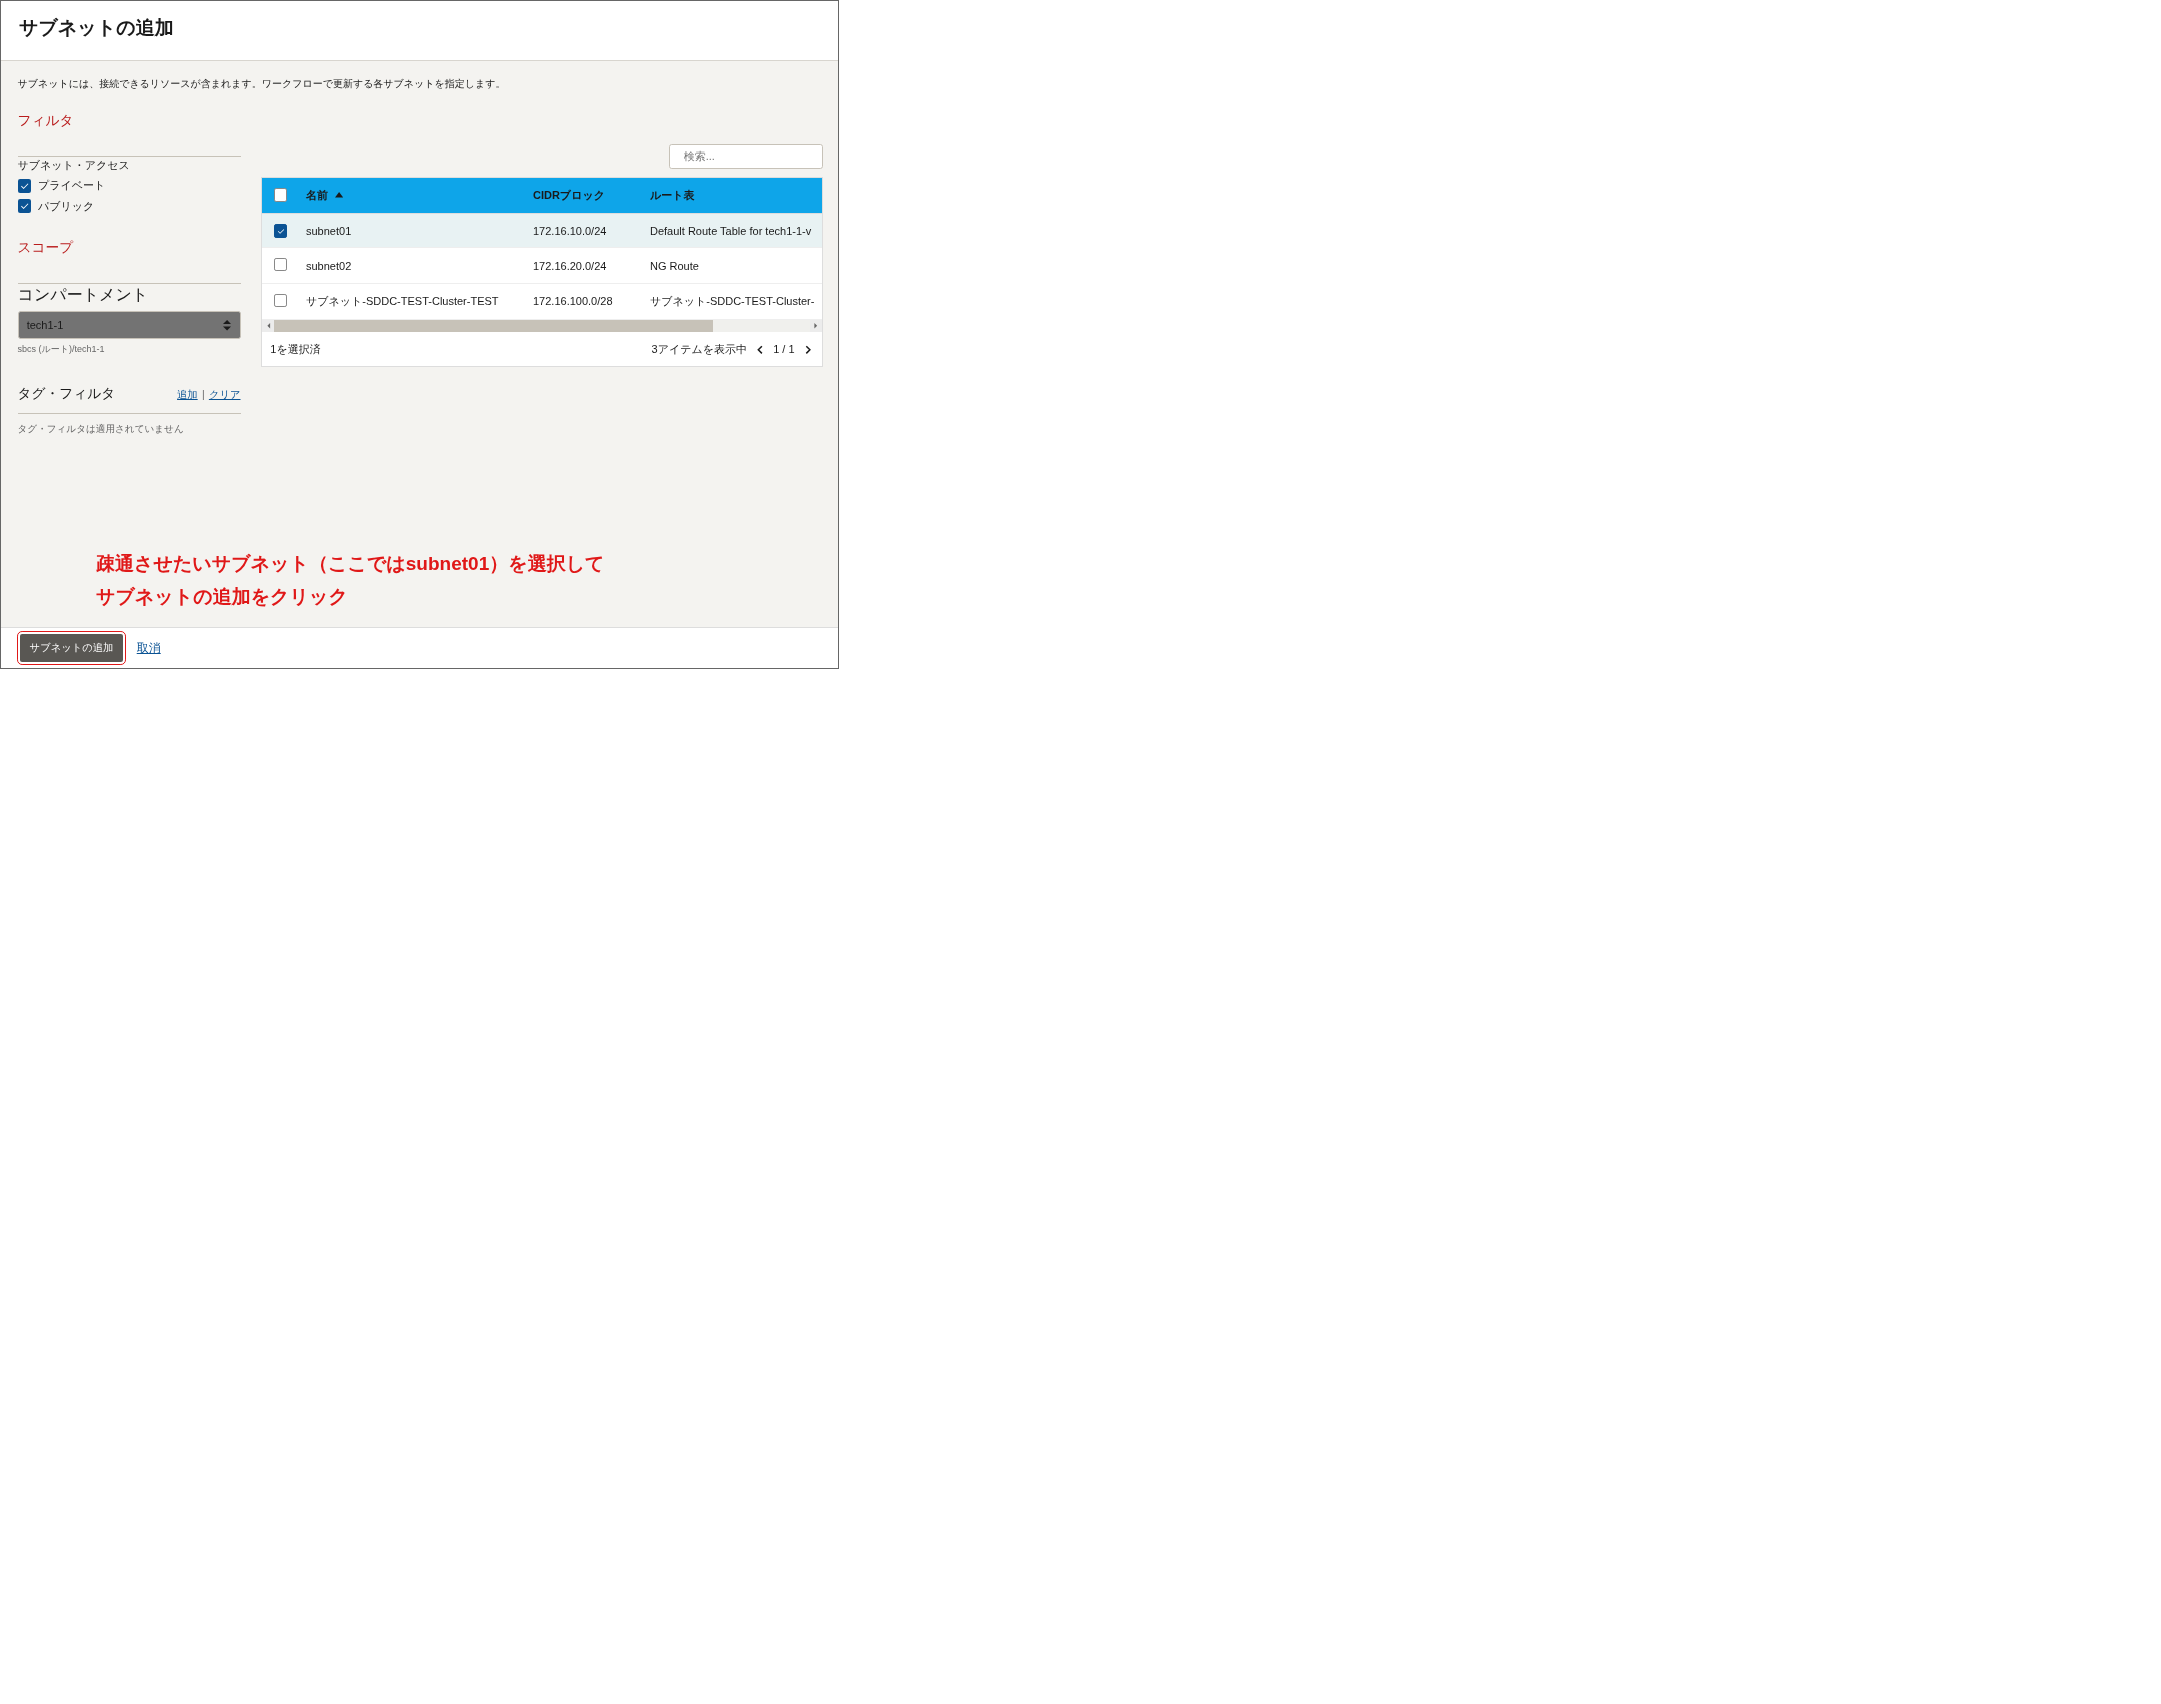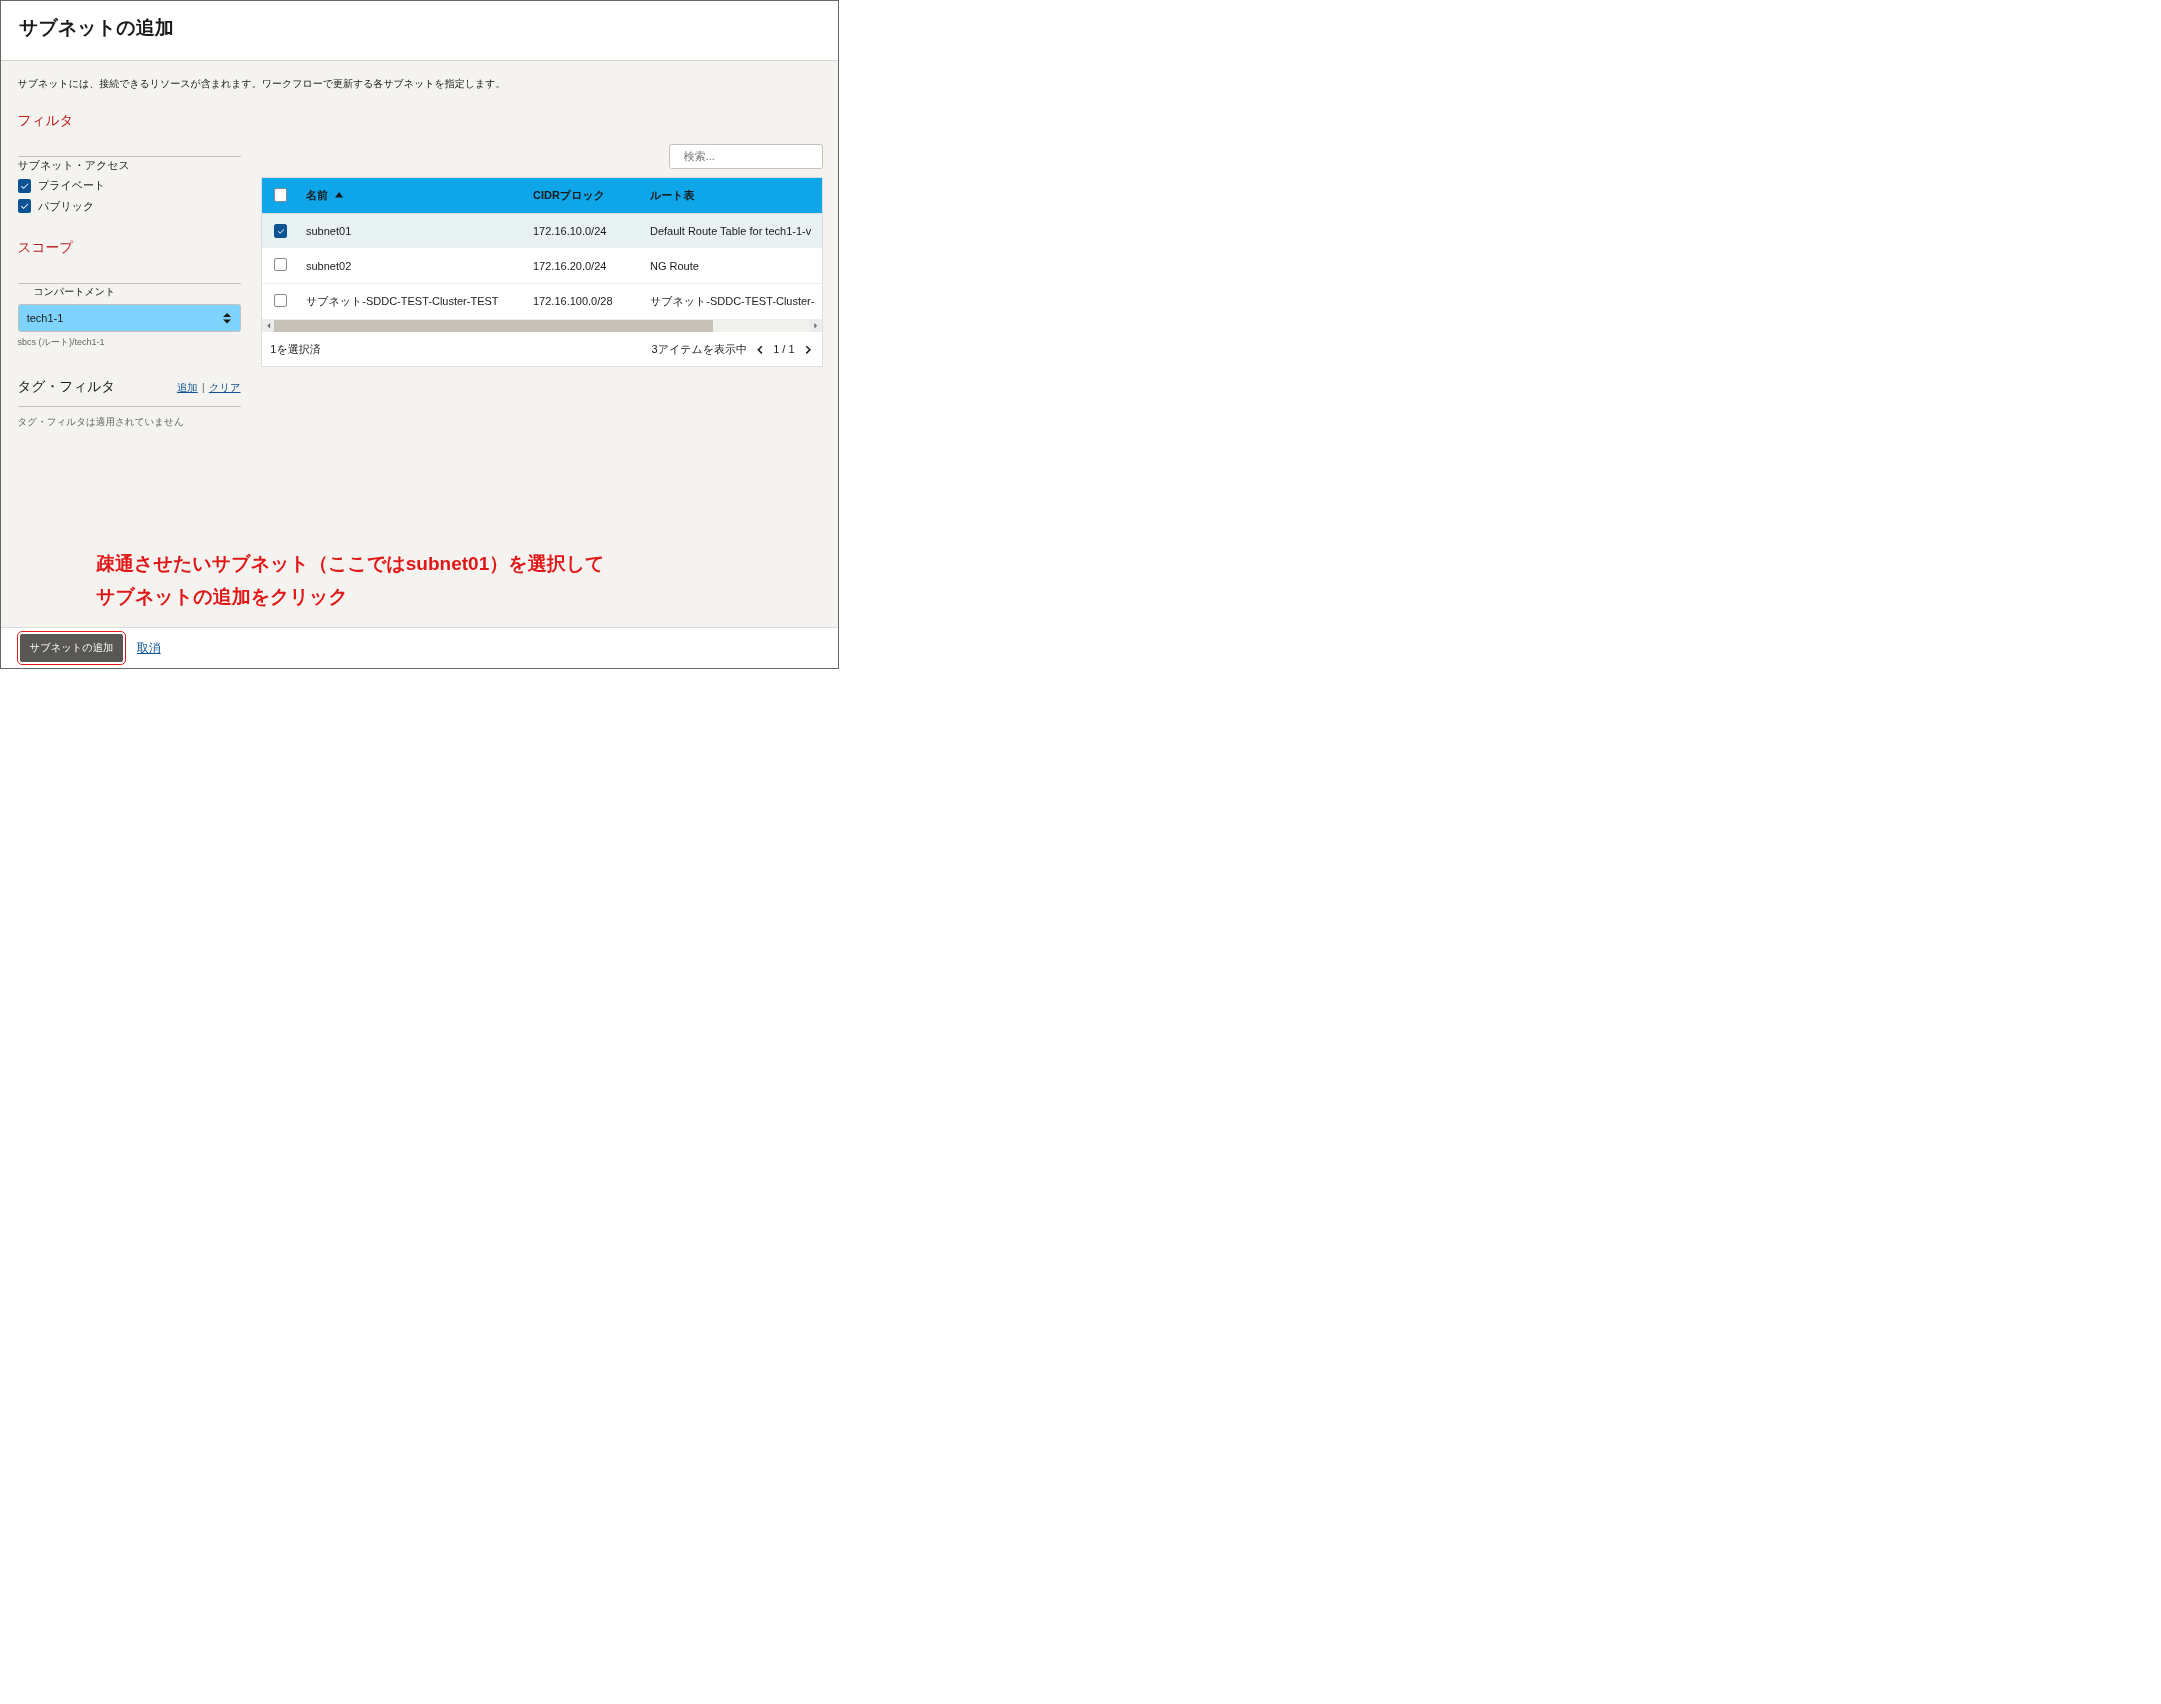--- a/index.html
+++ b/index.html
@@ -84,27 +84,26 @@
     height: 9.6px;
     fill: #fff;
   }
   .checkbox-label {
     font-size: 11px;
   }
   .scope-section {
     margin-top: 25px;
   }
   .compartment-label {
-    font-size: 10px;
+    font-size: 16px;
     margin-bottom: 5.5px;
-    margin-left: 16px;
   }
   .select {
     width: 100%;
-    background: #7dd3fc;
+    background: #737373;
     border: 0.7px solid #c7c2b8;
     border-radius: 2.7px;
     padding: 6.9px 8.2px;
     font-size: 11px;
     display: flex;
     justify-content: space-between;
     align-items: center;
   }
   .select-chevrons {
     display: flex;

